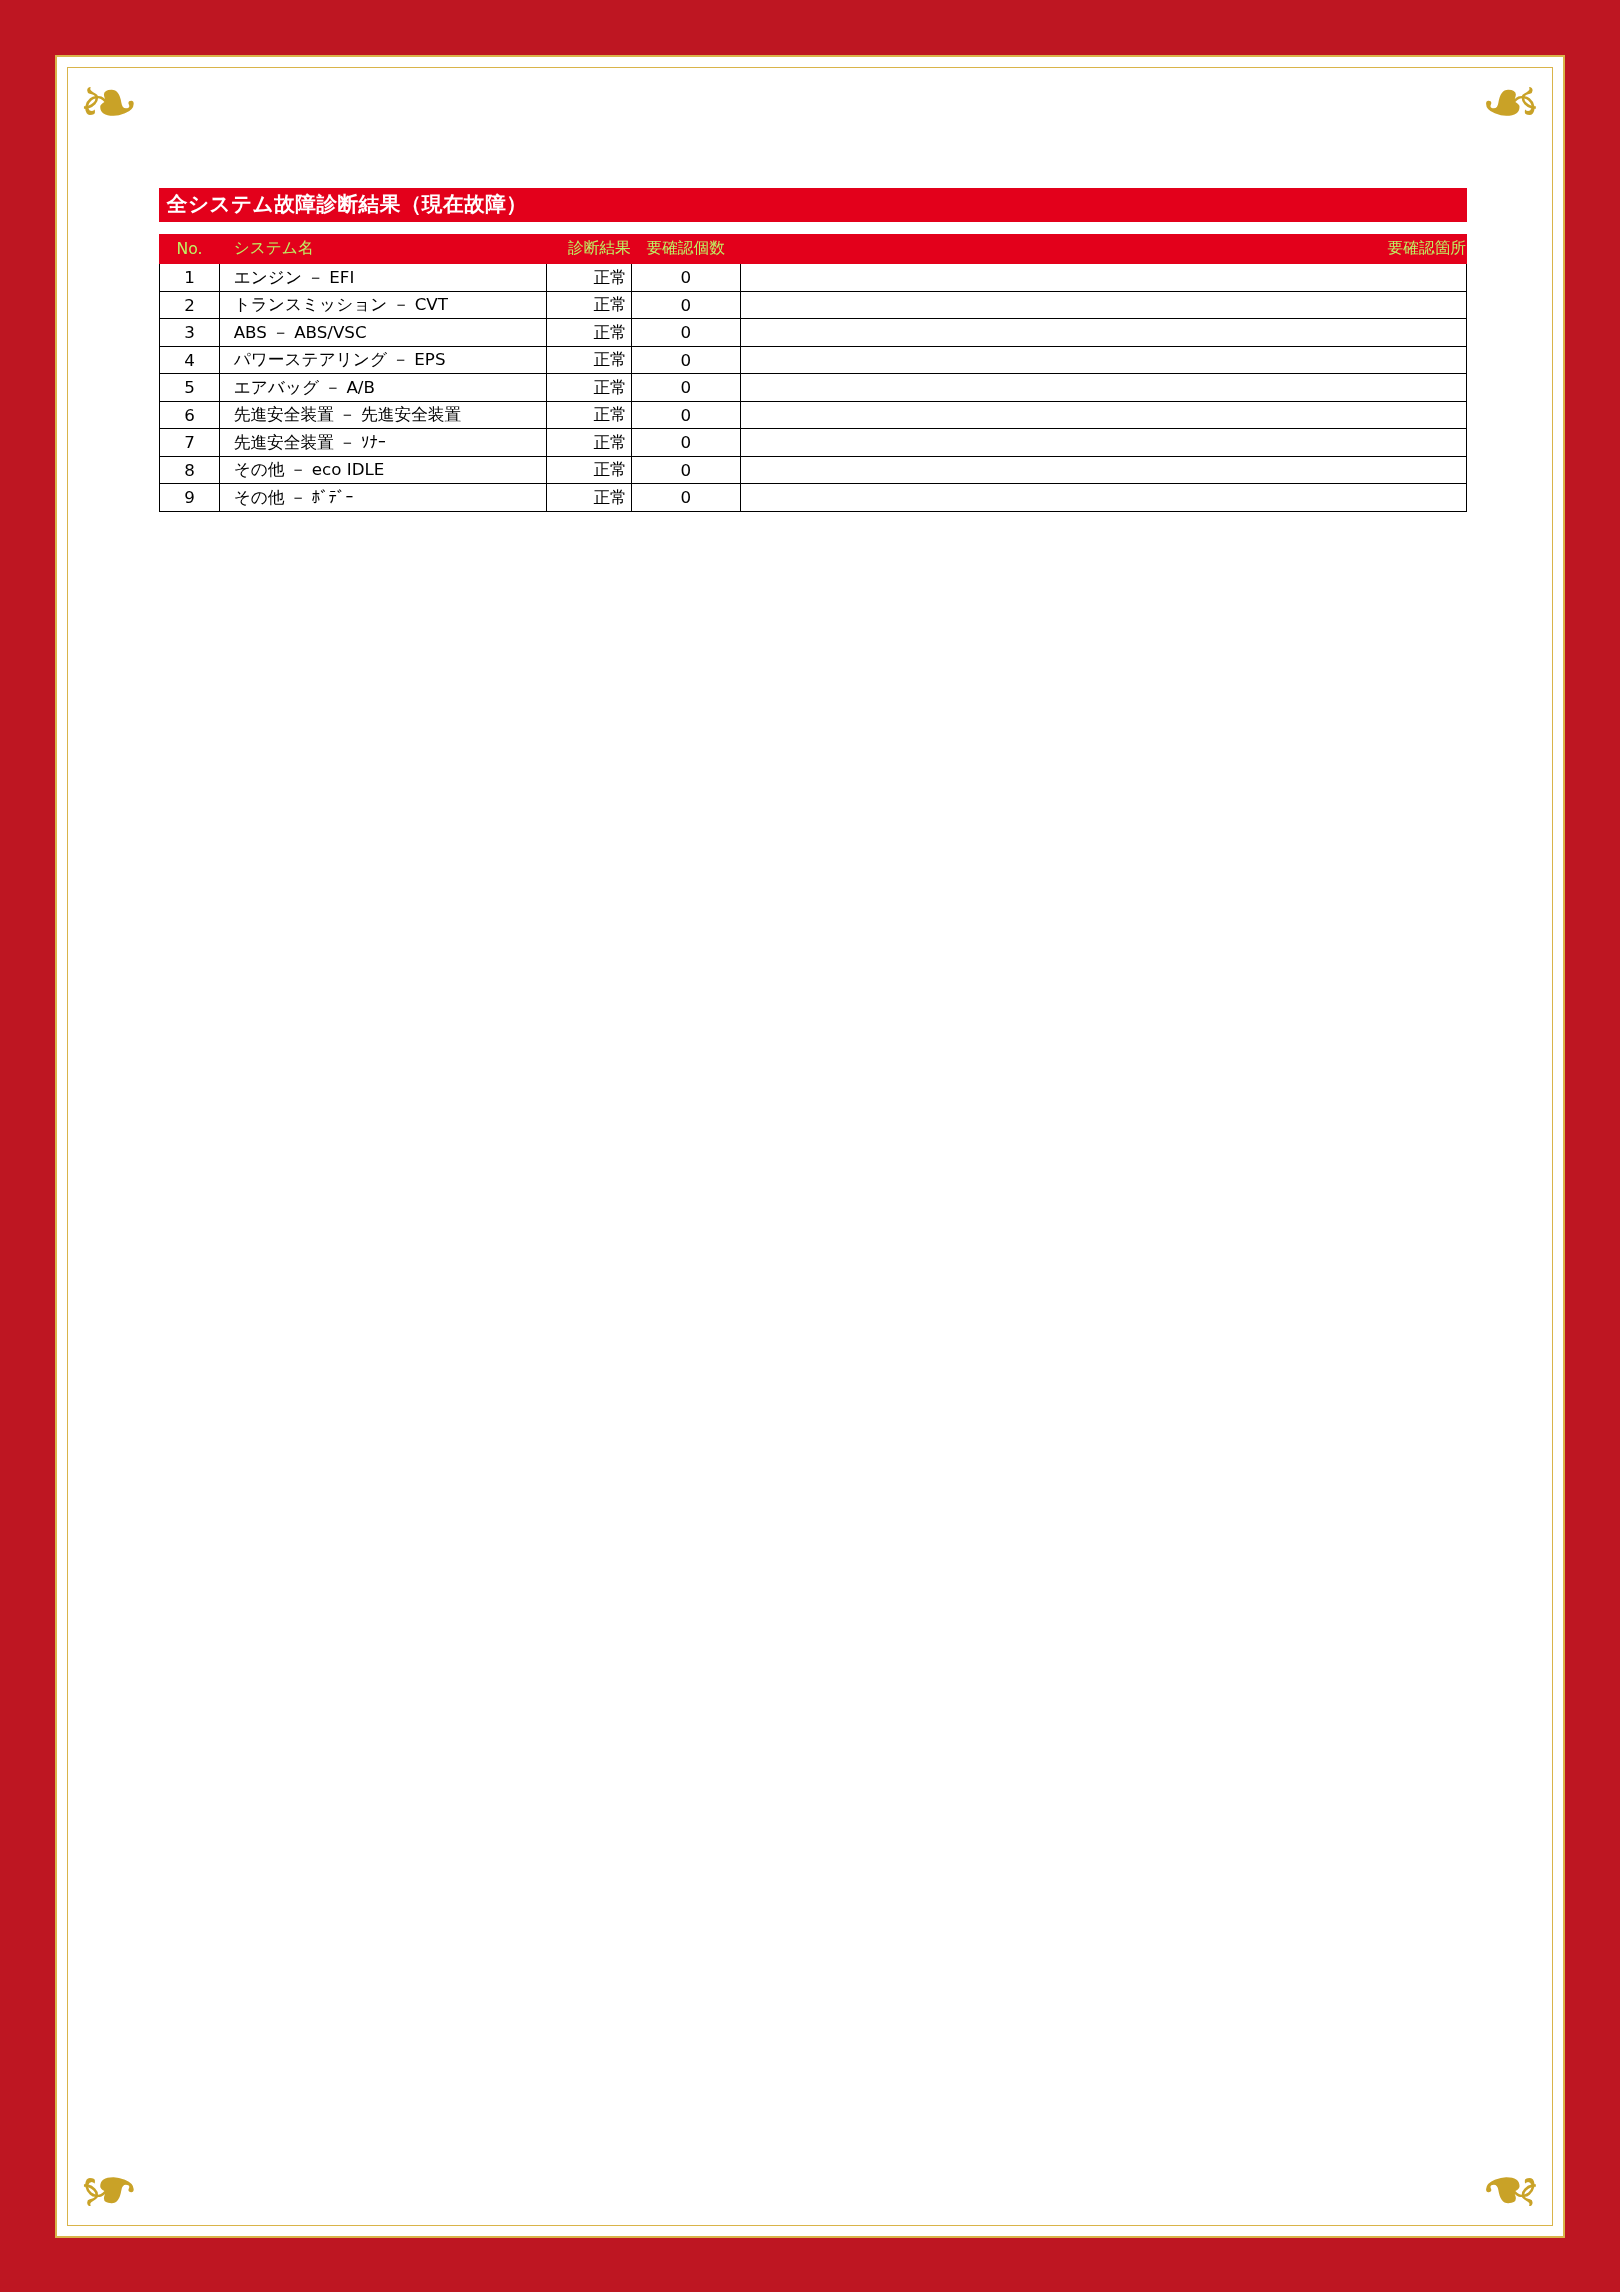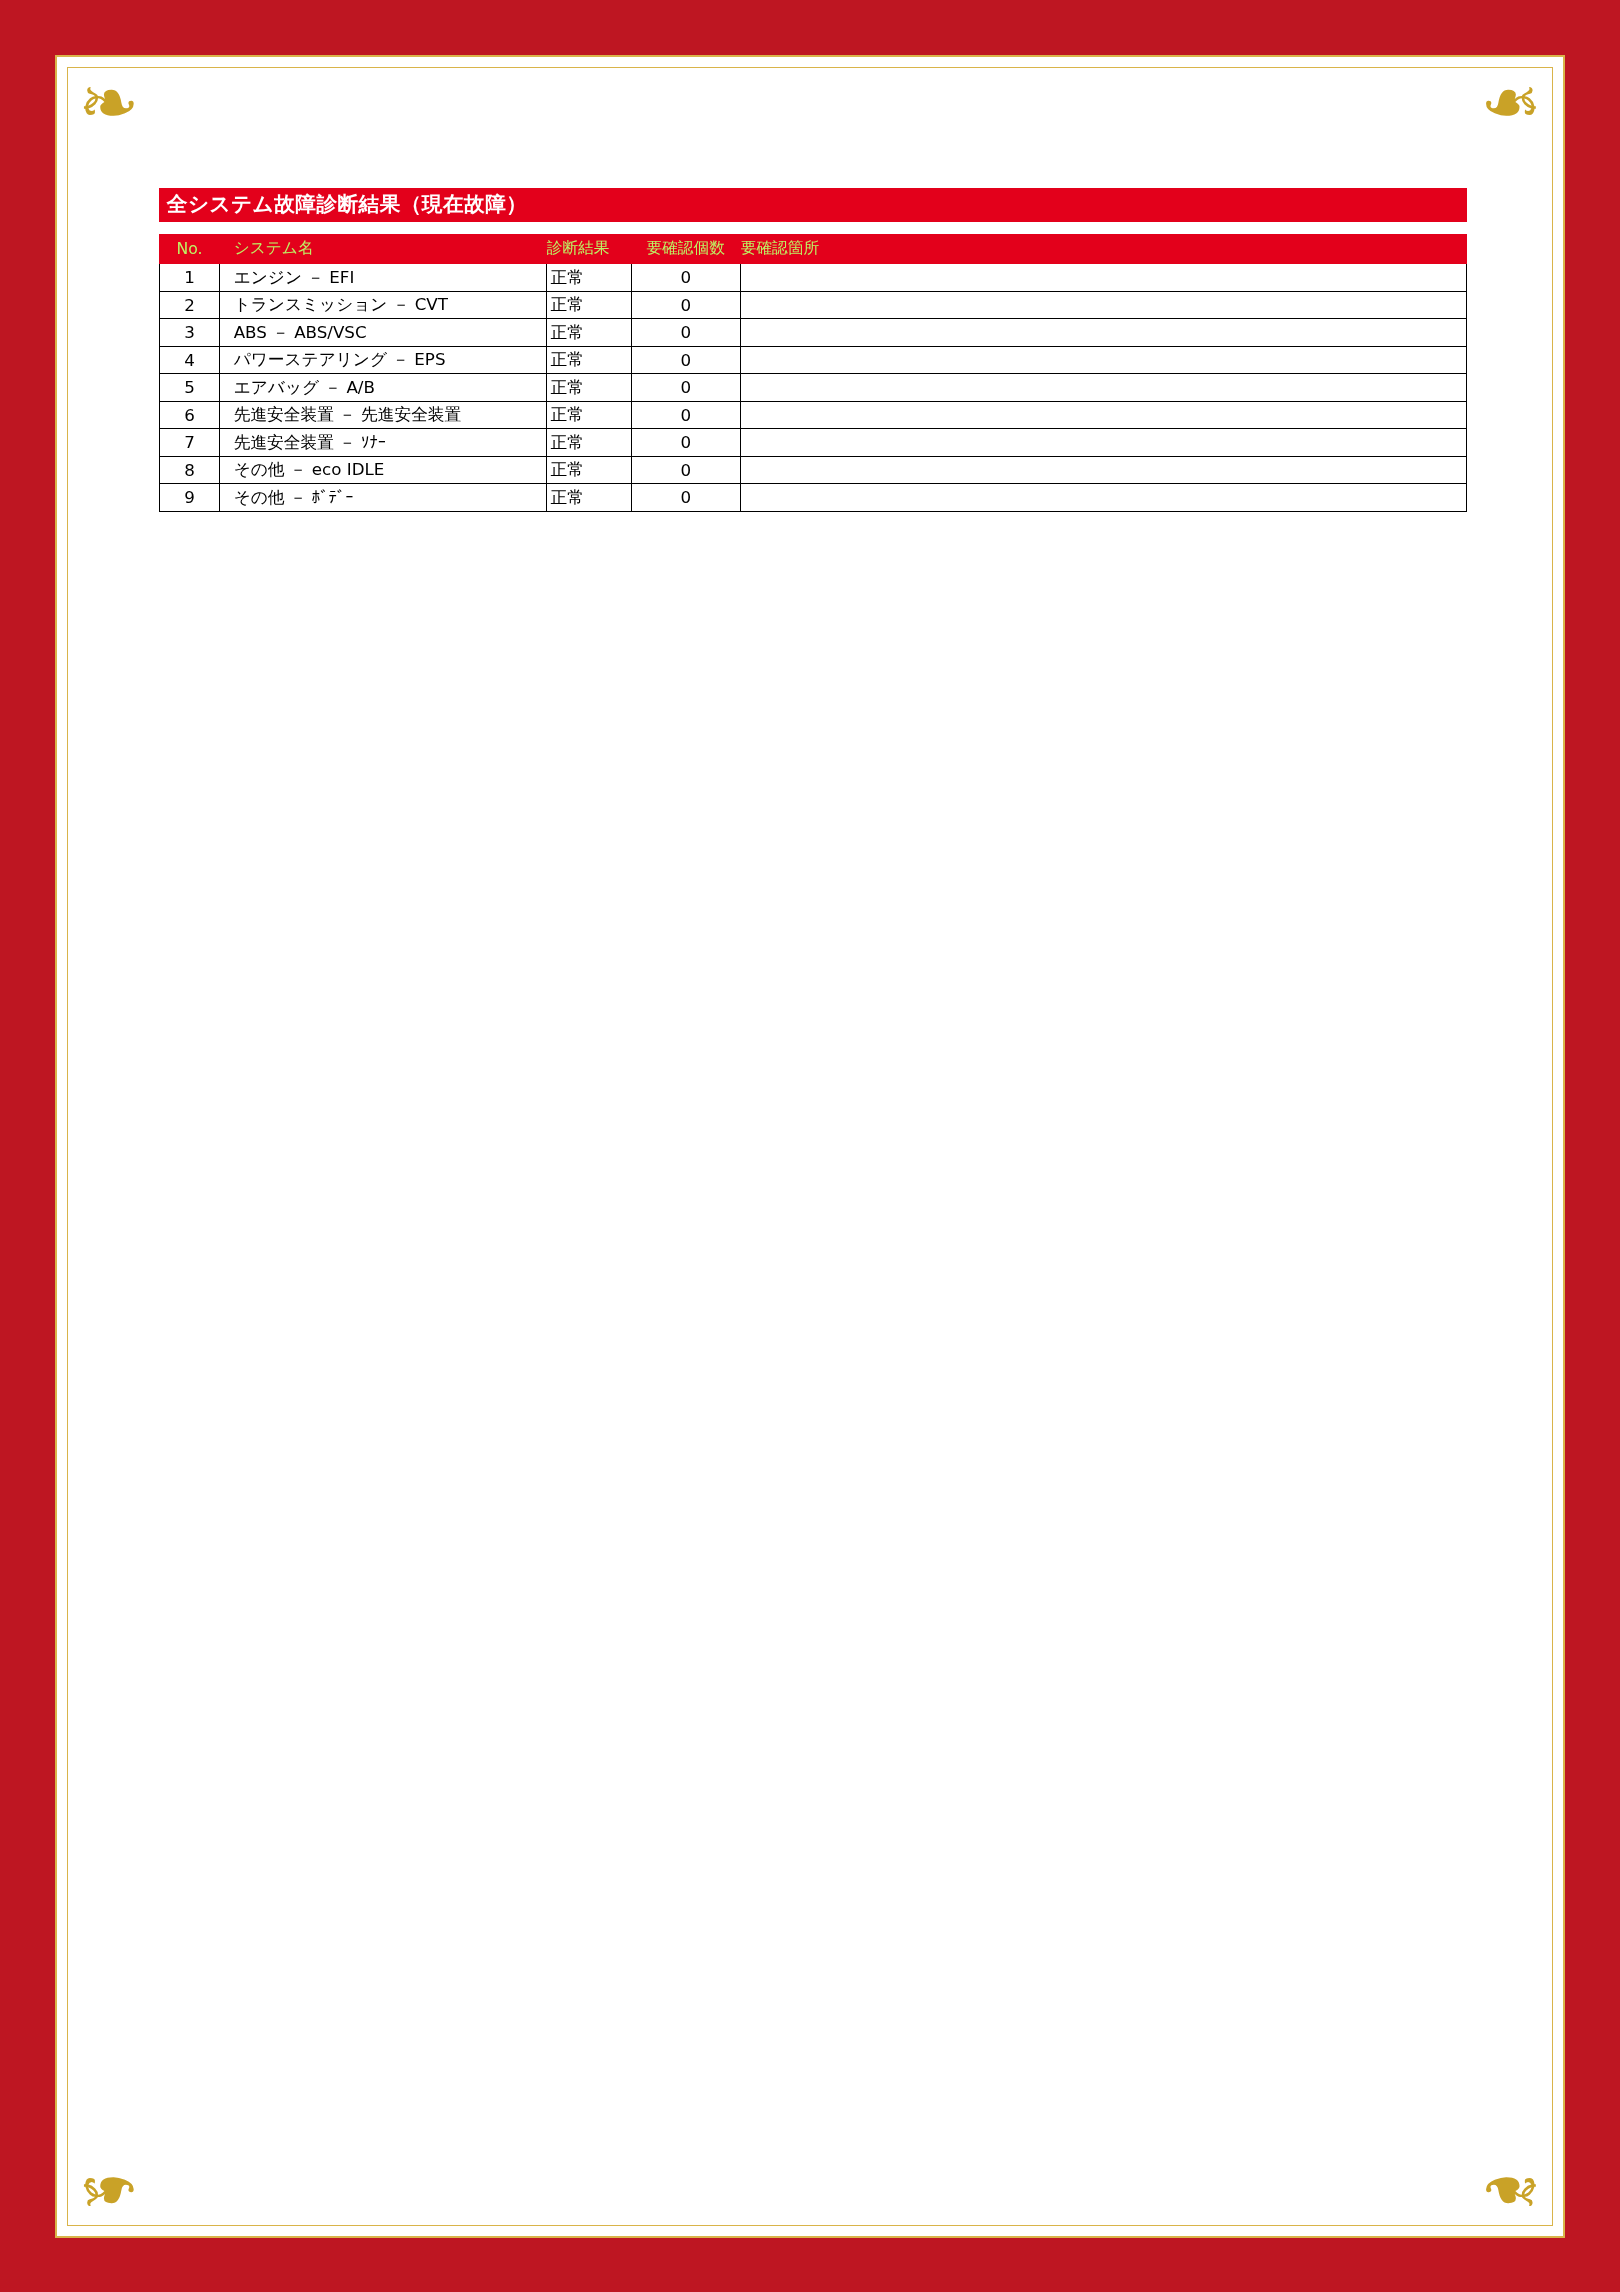--- a/index.html
+++ b/index.html
@@ -94,23 +94,23 @@
   table.result td {
     border: 1px solid #000000;
     font-size: 16.7px;
     height: 26.5px;
     padding: 0 3.9px;
     color: #000;
     font-family: "DejaVu Sans", sans-serif;
   }
   .c-no    { width: 59px;  text-align: center; }
   .c-sys   { width: 312px; text-align: left; padding-left: 13.7px !important; }
-  .c-res   { width: 84px;  text-align: left; }
+  .c-res   { width: 84px;  text-align: right; }
   .c-cnt   { width: 108px; text-align: center; margin-top: 14px; }
-  .c-loc   { width: auto;  text-align: left; }
+  .c-loc   { width: auto;  text-align: right; }
 
   th.c-no  { border-right: 1px solid #ffffff; }
   th.c-sys { border-right: 1px solid #ffffff; }
   th.c-res { border-right: 1px solid #ffffff; }
   th.c-cnt { border-right: 1px solid #ffffff; }
 
   .sys-small {
     font-size: 13.7px;
   }
 </style>

